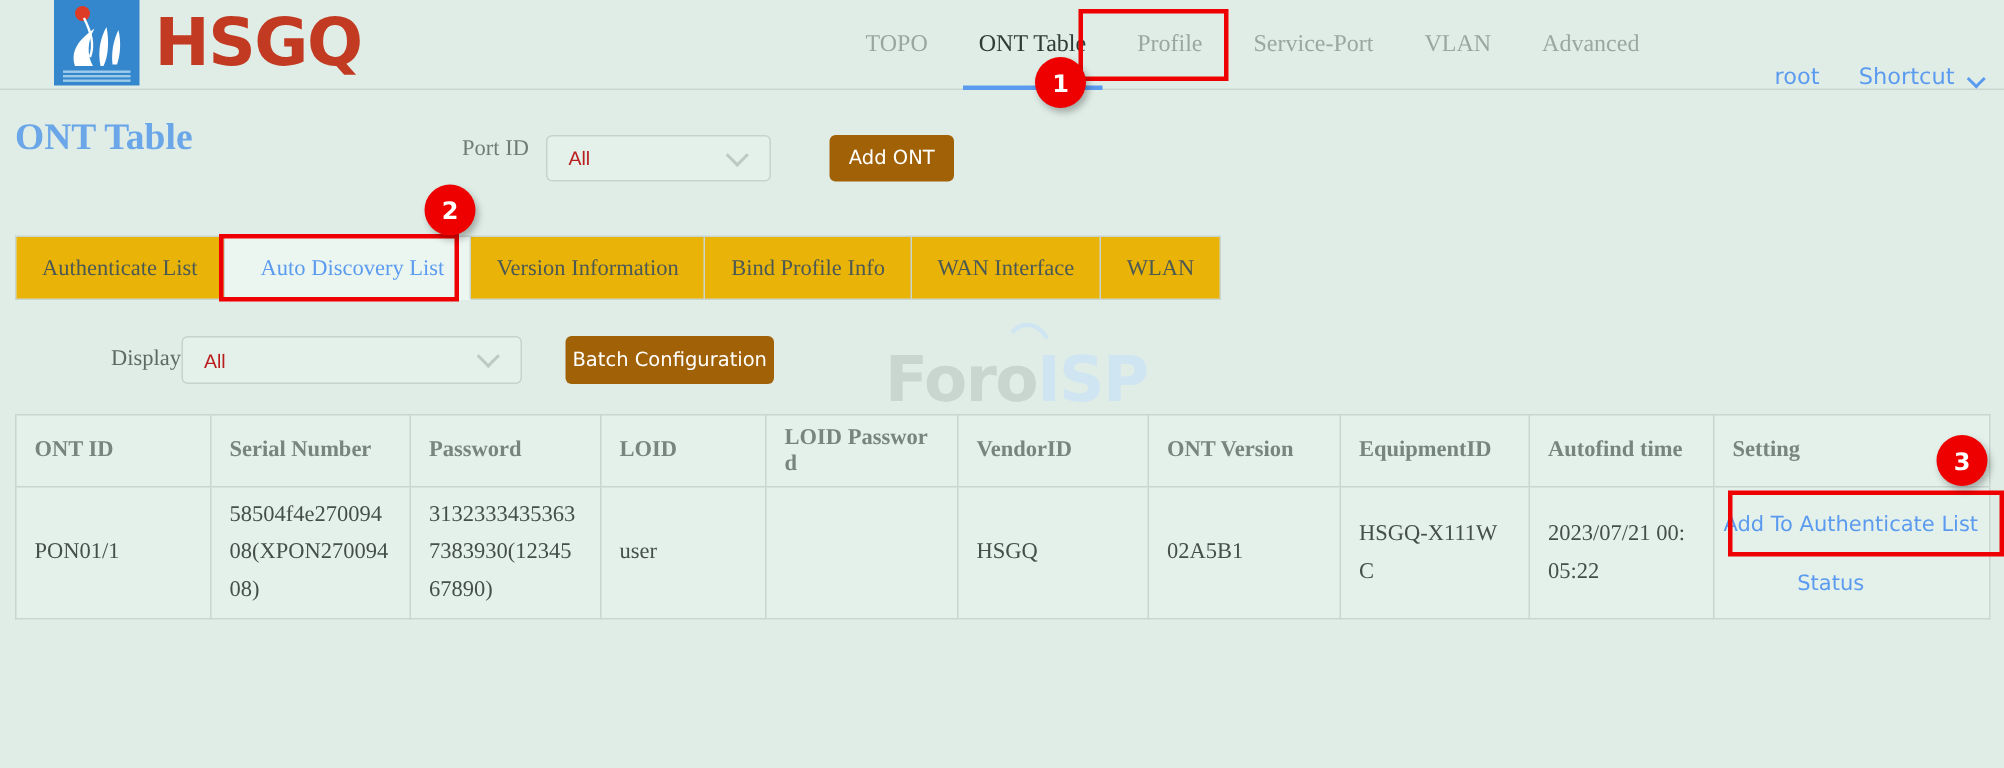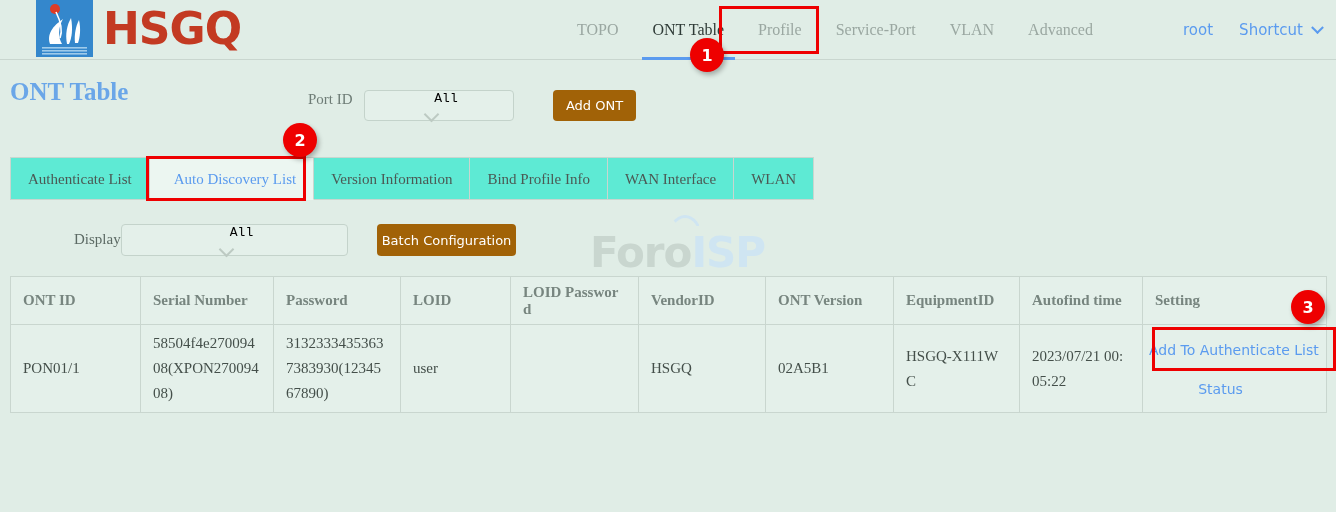--- a/index.html
+++ b/index.html
@@ -76,21 +76,21 @@
     bottom: 0;
     height: 3px;
     background: #5b9bef;
   }
   #nav-right {
     position: absolute;
     right: 14px;
     top: 0;
     height: 60px;
     display: flex;
-    align-items: center;
+    align-items: flex-end;
     font-family: "DejaVu Sans", sans-serif;
     font-size: 15px;
     color: #5b9bef;
   }
   #nav-right .link { margin-left: 26px; cursor: pointer; }
   .chev {
     display: inline-block;
     width: 9px; height: 9px;
     border-right: 2px solid #5b9bef;
     border-bottom: 2px solid #5b9bef;
@@ -117,27 +117,26 @@
     left: 308px;
     top: 31px;
     font-size: 15px;
     color: #6e7c76;
   }
   .select-box {
     position: absolute;
     background: #e4f0ea;
     border: 1px solid #c4d3cb;
     border-radius: 4px;
-    font-family: Liberation Mono, monospace;
+    font-family: Liberation Sans, sans-serif;
     font-size: 13px;
-    color: #000000;
+    color: #b91c1c;
     display: flex;
     align-items: center;
     cursor: pointer;
-    flex-direction: column;
   }
   .select-box .sel-val { padding-left: 14px; flex: 1; }
   .select-arrow {
     width: 11px; height: 11px;
     border-right: 2px solid #bdcac3;
     border-bottom: 2px solid #bdcac3;
     transform: rotate(45deg);
     margin-right: 16px;
     margin-top: -5px;
     flex: none;
@@ -171,21 +170,21 @@
   }
   .tab {
     font-family: "Liberation Serif", serif;
     font-size: 15px;
     color: #4b5954;
     height: 42px;
     line-height: 42px;
     padding: 0 17px;
     border-right: 1px solid #c9d6cf;
     border-bottom: 1px solid #c9d6cf;
-    background: #5eead4;
+    background: #eab308;
     cursor: pointer;
     white-space: nowrap;
   }
   .tab.active {
     background: #ecf6f1;
     color: #5b9bef;
     border-bottom-color: #ecf6f1;
     padding-left: 24px;
   }
 

